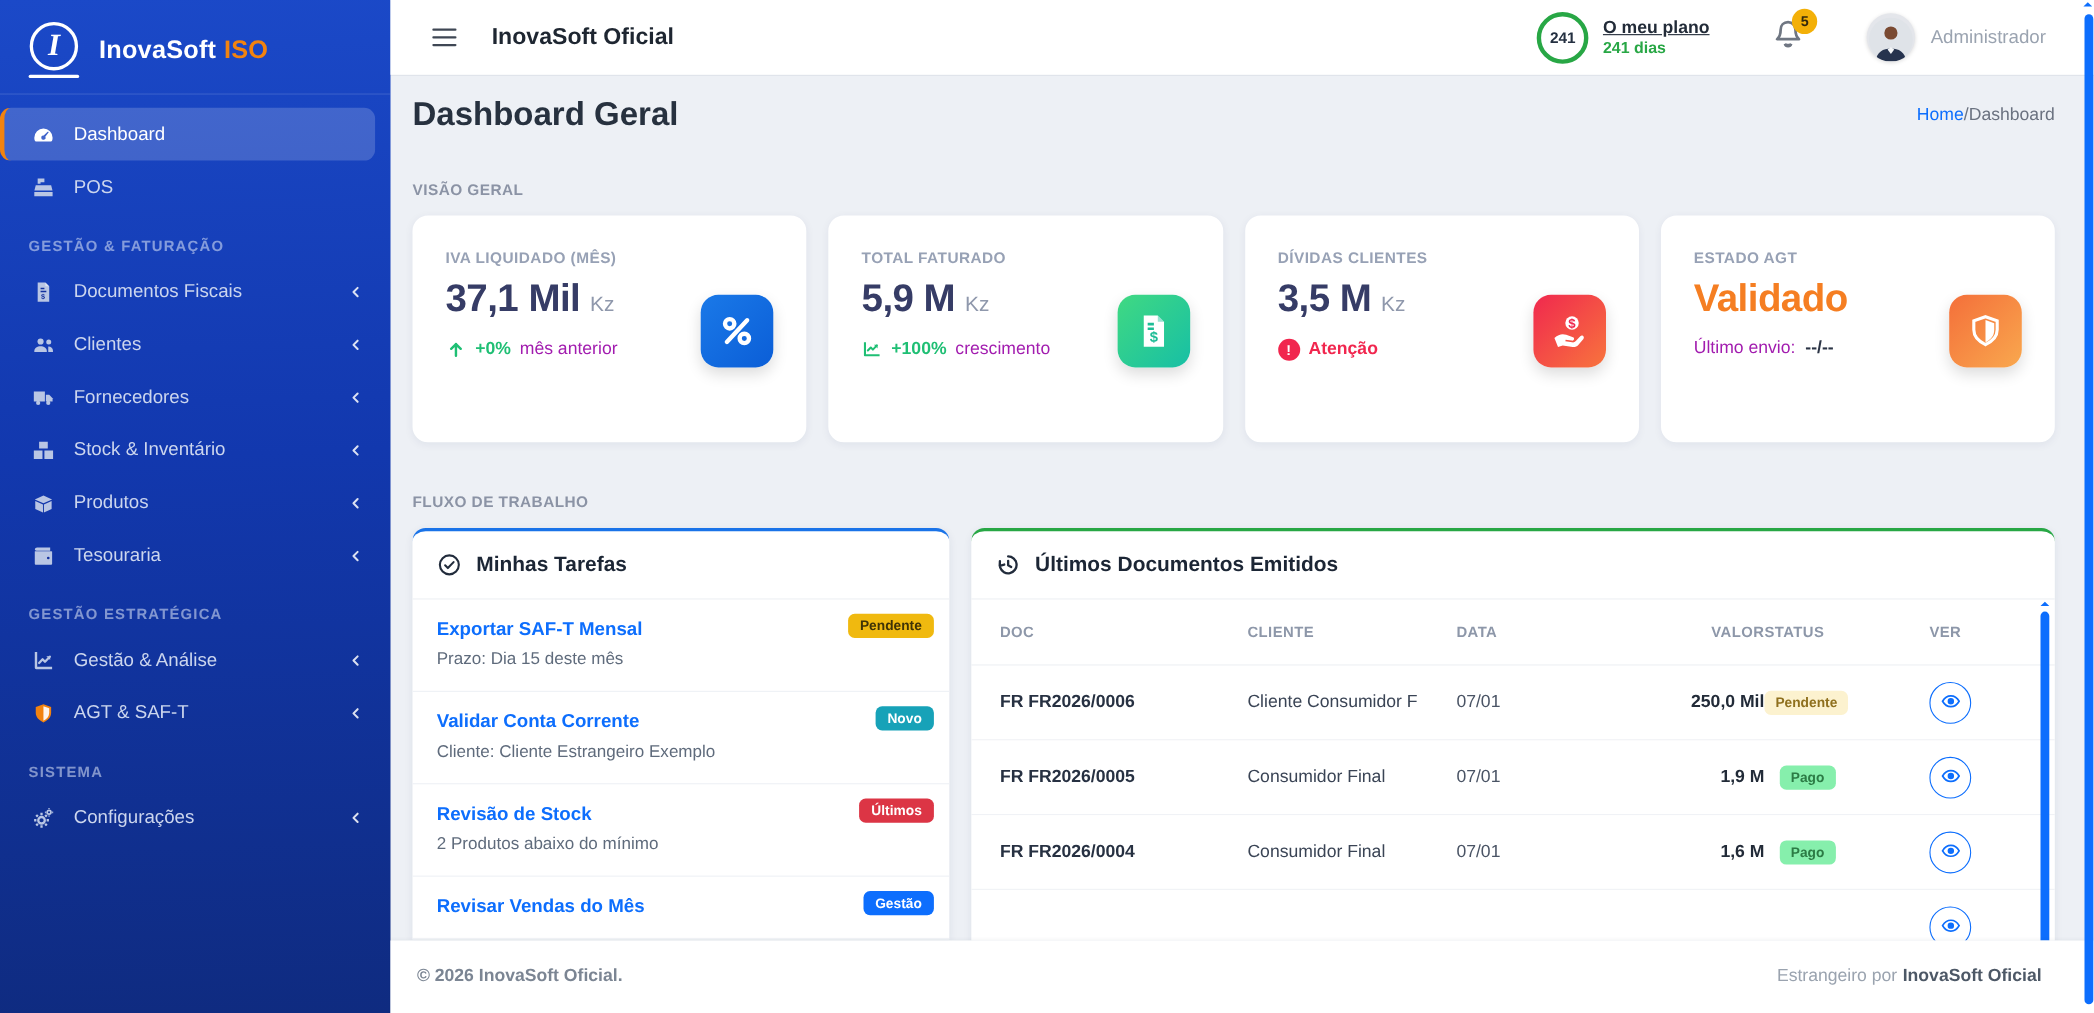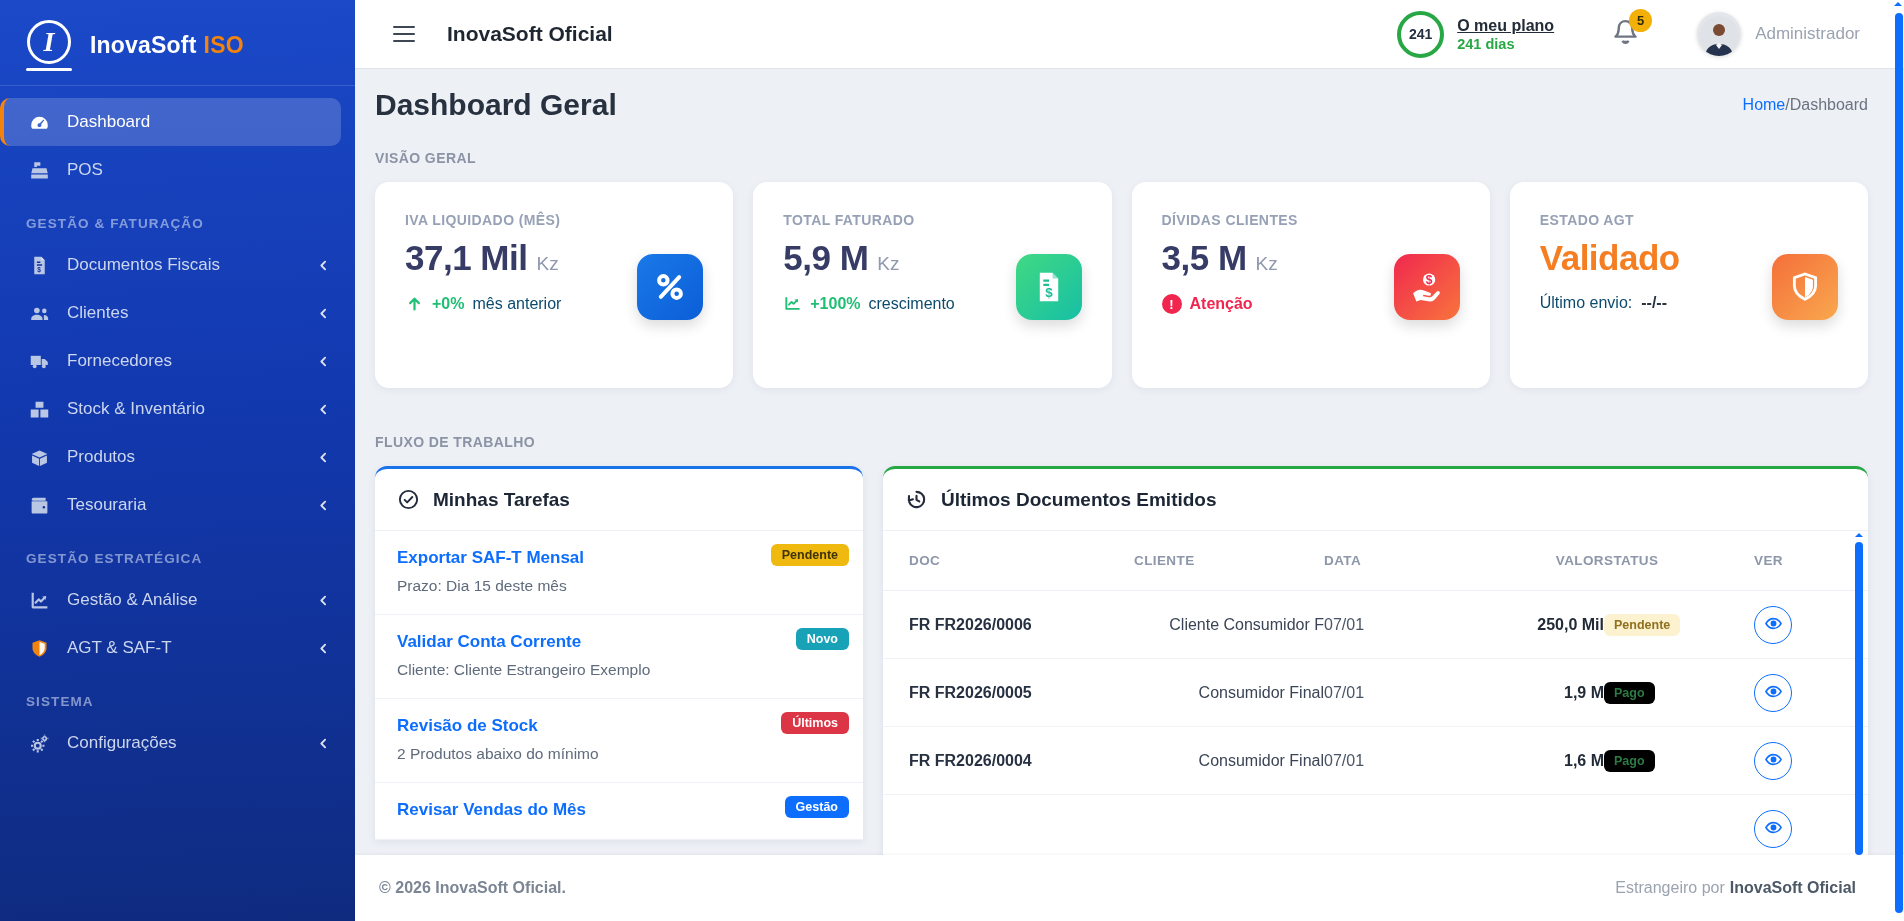--- a/index.html
+++ b/index.html
@@ -61,39 +61,39 @@
   .avatar svg { width:40px; height:40px; }
   .user-name { font-size:17px; color:#9aa3b0; }
 
   .content { flex:1; overflow:hidden; padding:14px 36px 0 20px; position:relative; }
   .title-row { display:flex; align-items:center; justify-content:space-between; margin-top:6px; }
   .page-title { font-size:30px; font-weight:bold; color:#27313f; }
   .crumb { font-size:16px; color:#6b7280; display:flex; gap:0; align-items:center; }
   .crumb .home { color:#0d6efd; cursor:pointer; }
 
   .section-label { font-size:14px; font-weight:bold; letter-spacing:.4px; color:#8b93a5; }
-  .label-overview { margin-top:28px; }
+  .label-overview { margin-top:42px; }
   .label-workflow { margin-top:46px; }
 
   
   .stat-grid { display:grid; grid-template-columns:repeat(4,1fr); gap:20px; margin-top:16px; }
   .stat-card { background:#fff; border-radius:14px; height:206px; padding:30px 30px 26px 30px;
     display:flex; justify-content:space-between; box-shadow:0 2px 8px rgba(25,39,80,.06); }
   .stat-label { font-size:14px; font-weight:bold; letter-spacing:.4px; color:#97a1b5; }
   .stat-value-row { margin-top:10px; display:flex; align-items:baseline; gap:9px; }
   .stat-value { font-size:35px; font-weight:bold; color:#363c66; letter-spacing:-.5px; }
   .stat-value.value-orange { color:#f57e22; }
   .stat-unit { font-size:19px; color:#8f98ac; }
   .stat-meta { margin-top:16px; display:flex; align-items:center; gap:4px; font-size:16px; }
   .meta-icon { display:flex; align-items:center; }
   .meta-icon svg { width:19px; height:19px; }
   .meta-highlight { font-weight:bold; margin:0 4px 0 4px; }
   .meta-green .meta-icon, .meta-green .meta-highlight { color:#1fbf74; }
   .meta-red .meta-icon, .meta-red .meta-highlight { color:#f1264e; }
-  .meta-text { color:#0c4a6e; }
+  .meta-text { color:#a21caf; }
   .meta-bold { color:#2b3445; font-weight:bold; margin-left:5px; }
   .exc { width:20px; height:20px; border-radius:50%; background:#f1264e; color:#fff; font-weight:bold;
     font-size:13px; display:flex; align-items:center; justify-content:center; }
   .stat-tile { width:66px; height:66px; border-radius:16px; align-self:center; color:#fff;
     display:flex; align-items:center; justify-content:center; flex:none; box-shadow:0 6px 14px rgba(0,0,0,.14); }
   .stat-tile svg { width:34px; height:34px; }
   .tile-blue   { --tile:#0d6efd; background:linear-gradient(135deg,#1a79e8,#0b5ed7); }
   .tile-green  { --tile:#1dbd96; background:linear-gradient(135deg,#40d982,#17bfa5); }
   .tile-red    { --tile:#f0284e; background:linear-gradient(135deg,#f0284e,#f8743d); }
   .tile-orange { --tile:#f57a30; background:linear-gradient(135deg,#f46f3a,#f9a84e); }
@@ -118,26 +118,26 @@
   .badge-danger  { background:#dc3545; color:#fff; }
   .badge-primary { background:#0d6efd; color:#fff; }
 
   .doc-cols, .doc-row { display:grid; grid-template-columns:225px 1fr 130px 150px 150px 80px;
     align-items:center; padding:0 34px 0 26px; }
   .doc-cols { height:60px; color:#8d97a9; font-size:13.5px; font-weight:bold; letter-spacing:.4px;
     border-bottom:1px solid #edf0f4; }
   .doc-cols .col-valor { text-align:right; }
   .doc-row { height:68px; border-bottom:1px solid #f0f2f6; font-size:16px; }
   .doc-doc { font-weight:bold; color:#273142; }
-  .doc-client { color:#3a4455;text-align:right; }
+  .doc-client { color:#3a4455; }
   .doc-date { color:#4a5465; }
   .doc-value { font-weight:bold; color:#222b38; text-align:right; }
   .st { display:inline-block; font-size:12.5px; font-weight:bold; padding:4px 10px; border-radius:6px; }
   .st-pending { background:#fcf2cf; color:#8f701e; }
-  .st-paid { background:#000000; color:#2c7b45; }
+  .st-paid { background:#86efac; color:#2c7b45;margin-left:14px; }
   .eye-btn { width:38px; height:38px; border-radius:50%; border:1.8px solid #0d6efd; background:#fff;
     display:flex; align-items:center; justify-content:center; color:#0d6efd; cursor:pointer; }
   .eye-btn svg { width:19px; height:19px; }
   .docs-scroll { position:absolute; top:64px; bottom:4px; right:5px; width:8px; }
   .docs-scroll::before { content:""; position:absolute; top:0; left:0;
     border:4px solid transparent; border-bottom-color:#0d6efd; border-top-width:0; }
   .docs-scroll .thumb { position:absolute; top:9px; bottom:4px; width:8px; border-radius:4px; background:#0d6efd; }
 
   
   .footer { height:66px; background:#fff; flex:none; display:flex; align-items:center;

